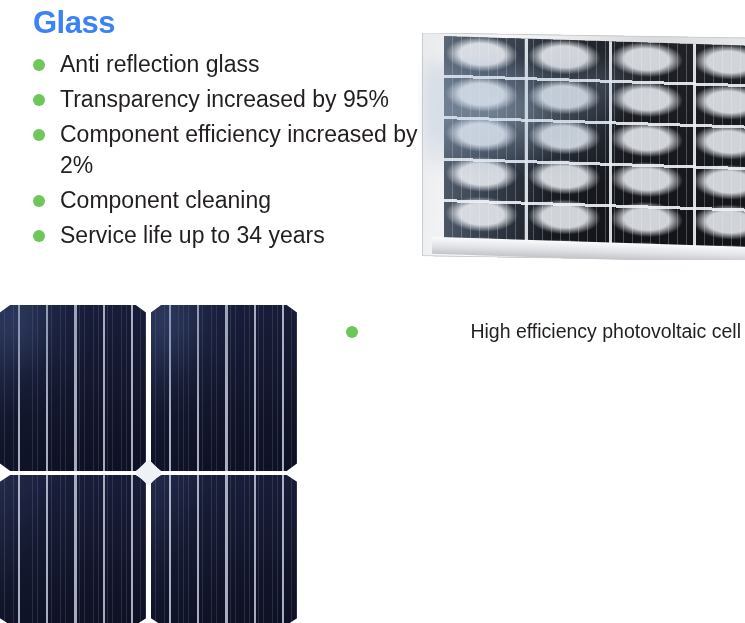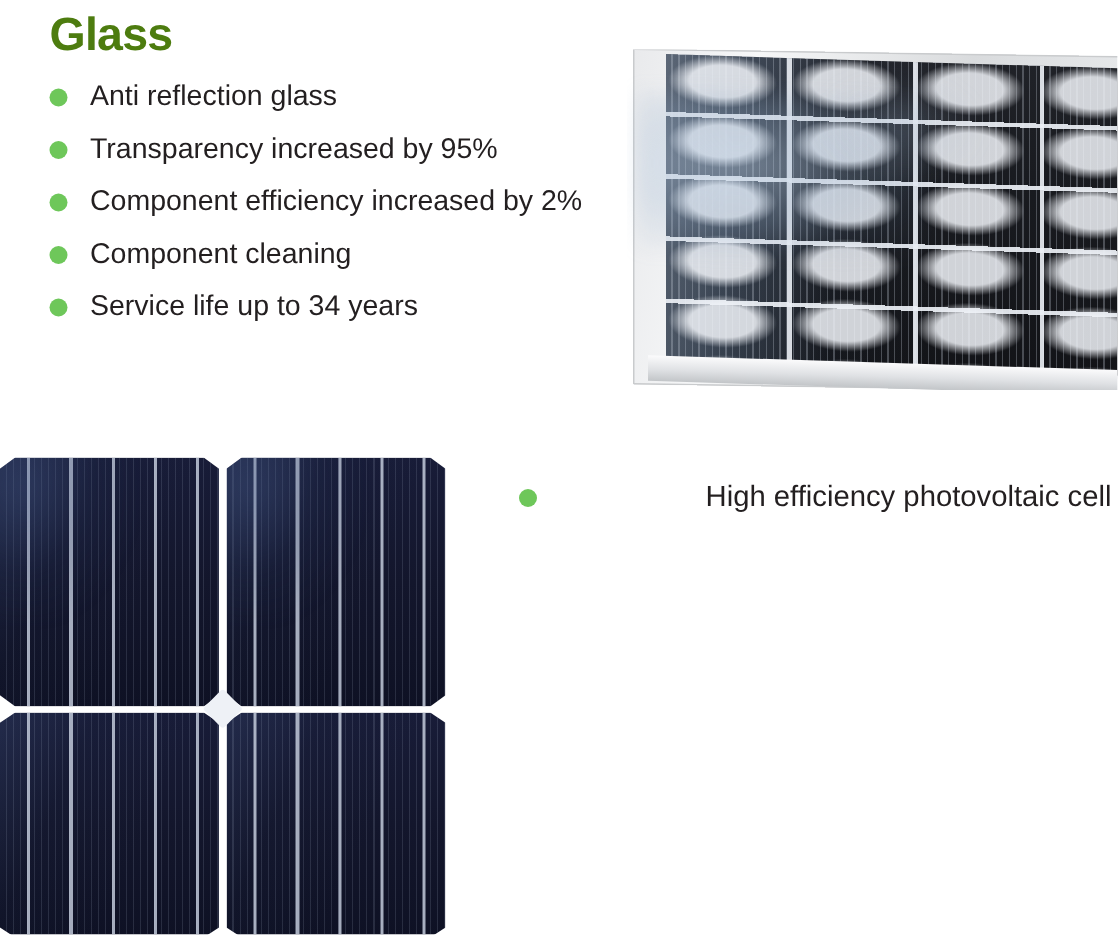--- a/index.html
+++ b/index.html
@@ -24,21 +24,21 @@
   }
 
   
   .feature-block { position: absolute; }
 
   #glass-block  { left: 33px; top: 4px;   width: 390px; }
   #cell-block   { left: 346px; top: 299px; width: 395px; }
 
   .section-title {
     font-weight: bold;
-    color: #4d7c0f;
+    color: #3b82f6;
     letter-spacing: -0.2px;
     margin: 0;
     padding: 0;
   }
   #glass-title {
     font-size: 31px;
     line-height: 38px;
     letter-spacing: -0.5px;
   }
   #cell-title {
@@ -62,21 +62,21 @@
   .bullet-dot {
     position: absolute;
     border-radius: 50%;
     background: #6ec75a;
   }
   .feature-text { display: block; }
 
   
   #glass-list { margin-top: 7px; }
   #glass-list .feature-item {
-    font-size: 19px;
+    font-size: 23px;
     line-height: 31px;
     padding-left: 27px;
     margin-bottom: 4px;
   }
   #glass-list .bullet-dot {
     width: 12px; height: 12px;
     left: 0px; top: 10px;
   }
 
   

